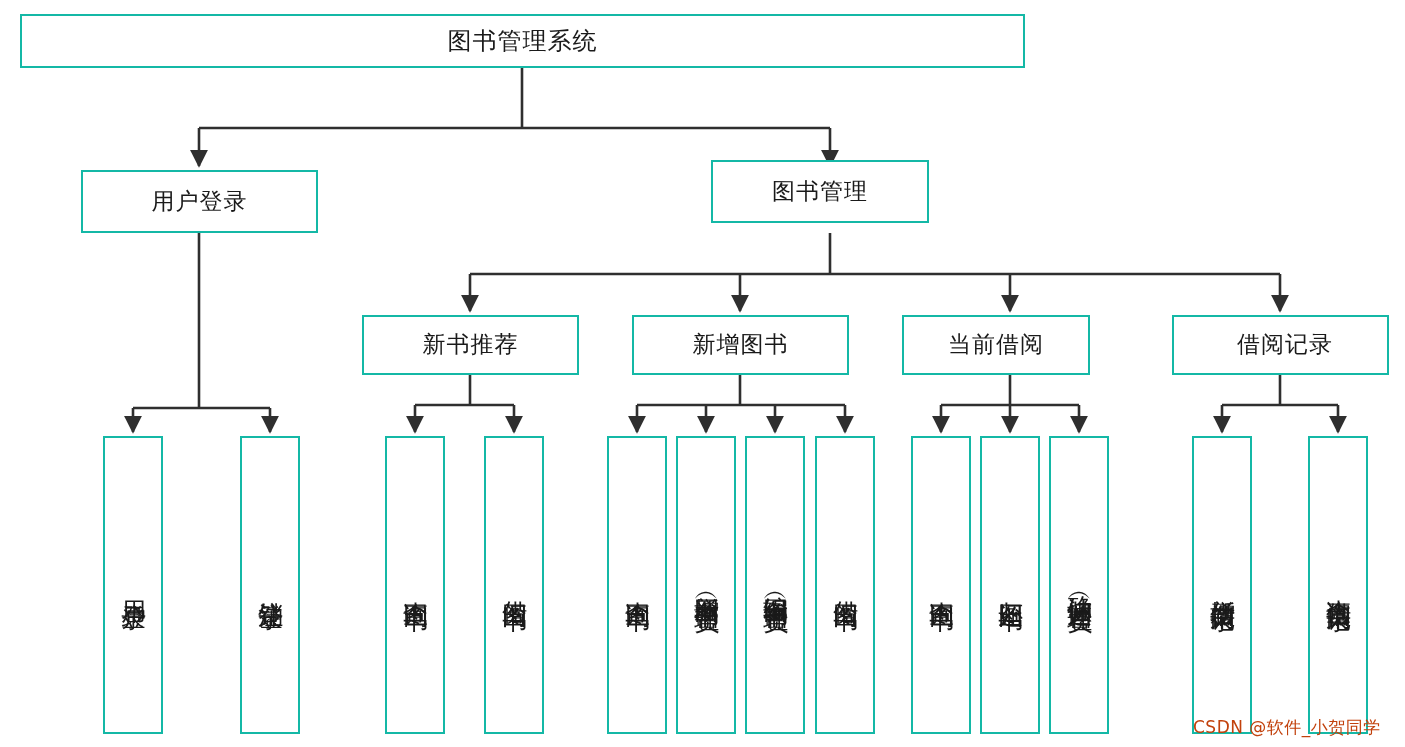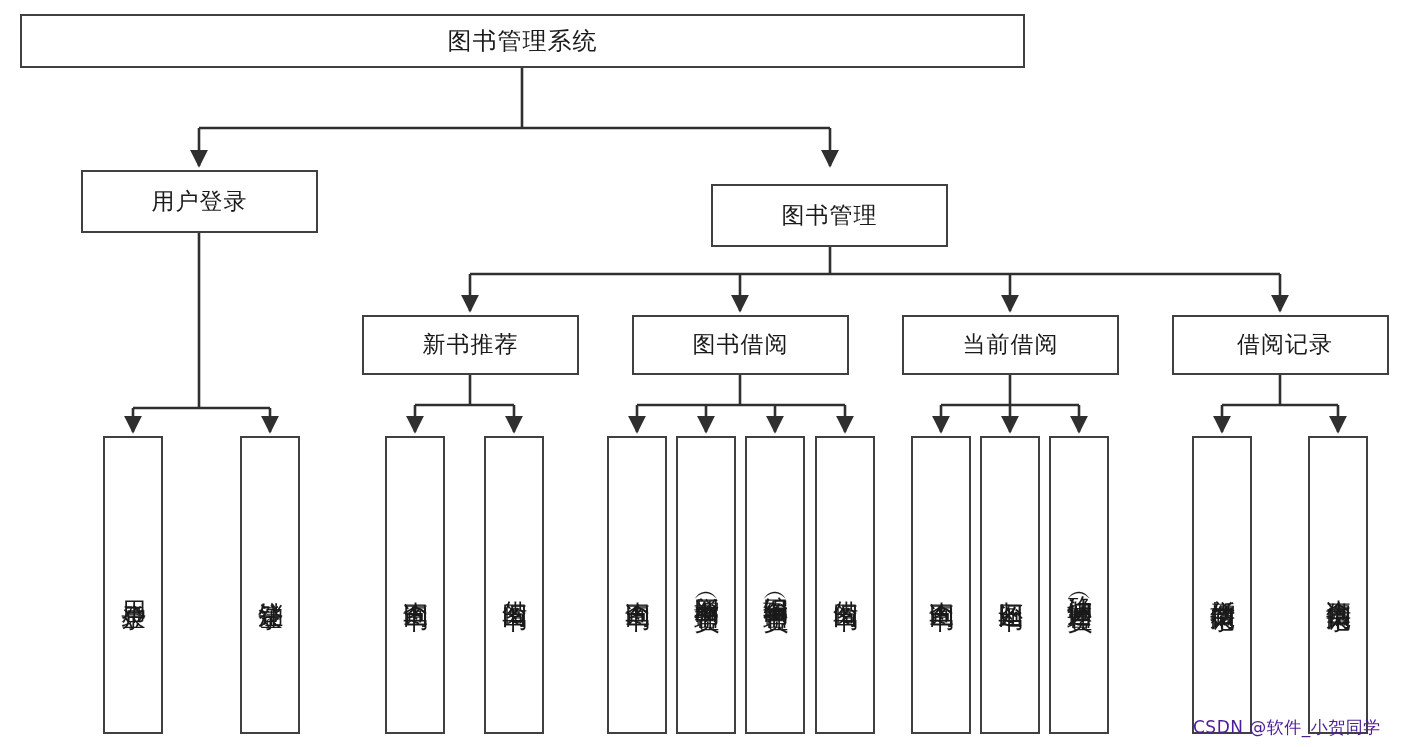--- a/index.html
+++ b/index.html
@@ -23,21 +23,21 @@
     left: 0;
     top: 0;
     width: 1405px;
     height: 747px;
     pointer-events: none;
   }
   .node {
     position: absolute;
     box-sizing: border-box;
     background: #ffffff;
-    border: 2px solid #404040;
+    border: 2px solid #14b8a6;
     display: flex;
     align-items: center;
     justify-content: center;
     color: #1a1a1a;
   }
   .node-h {
     font-size: 23px;
     letter-spacing: 1px;
     line-height: 1.2;
     white-space: nowrap;
@@ -58,21 +58,21 @@
   }
   .node-v .vlabel {
     writing-mode: vertical-rl;
     text-orientation: upright;
     display: block;
     max-height: 100%;
   }
   .watermark {
     position: absolute;
     font-size: 17px;
-    color: #4c1d95;
+    color: #c2410c;
     white-space: nowrap;
     letter-spacing: 0.5px;
   }
 </style>
 </head>
 <body>
 
 <div id="diagram-canvas">
 
   <svg id="edge-layer" width="1405" height="747" viewBox="0 0 1405 747">
@@ -125,31 +125,31 @@
     </g>
   </svg>
 
   <div class="node node-h node-root" style="left:20px; top:14px; width:1005px; height:54px;">
     <span>图书管理系统</span>
   </div>
 
   <div class="node node-h" style="left:81px; top:170px; width:237px; height:63px;">
     <span>用户登录</span>
   </div>
-  <div class="node node-h" style="left:711px; top:184px; width:237px; height:63px;">
+  <div class="node node-h" style="left:711px; top:160px; width:218px; height:63px;">
     <span>图书管理</span>
   </div>
 
   <div class="node node-h" style="left:362px; top:315px; width:217px; height:60px;align-items:center;">
     <span>新书推荐</span>
   </div>
   <div class="node node-h" style="left:632px; top:315px; width:217px; height:60px;">
-    <span>图书借阅</span>
-  </div>
-  <div class="node node-h" style="left:902px; top:315px; width:217px; height:60px;">
+    <span>新增图书</span>
+  </div>
+  <div class="node node-h" style="left:902px; top:315px; width:188px; height:60px;">
     <span>当前借阅</span>
   </div>
   <div class="node node-h" style="left:1172px; top:315px; width:217px; height:60px;padding-left:9px;">
     <span>借阅记录</span>
   </div>
 
   <div class="node node-v" style="left:103px; top:436px; width:60px; height:298px;">
     <span class="vlabel">用户登录</span>
   </div>
   <div class="node node-v" style="left:240px; top:436px; width:60px; height:298px;">

